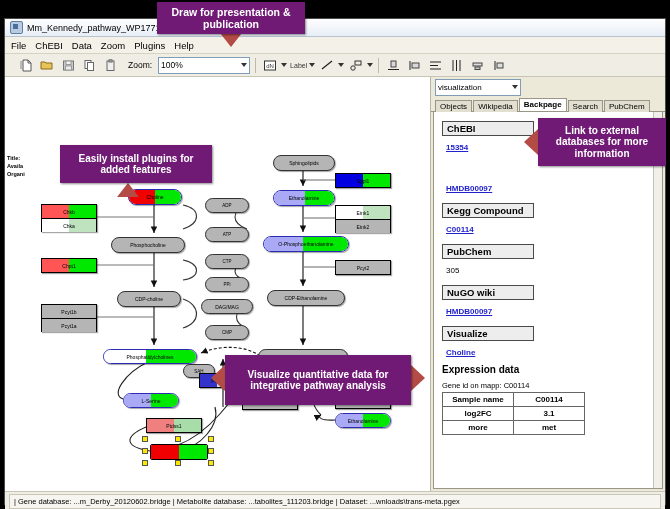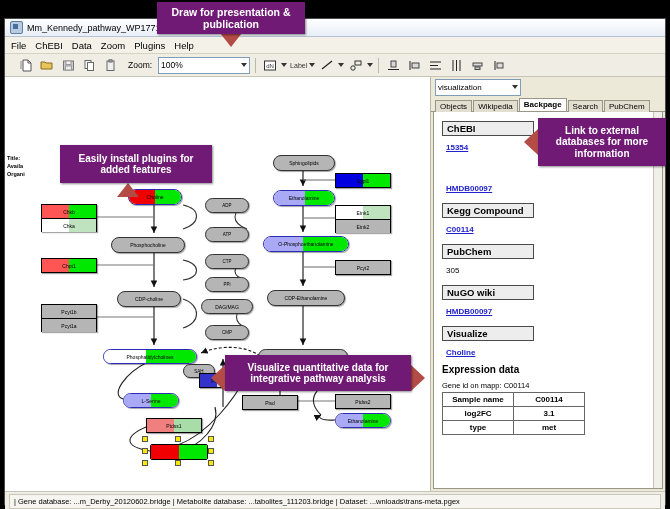--- a/index.html
+++ b/index.html
@@ -495,21 +495,21 @@
           <tbody>
               <tr>
             <td class="k">Sample name</td>
             <td class="v">C00114</td>
           </tr>
           <tr>
             <td class="k">log2FC</td>
             <td class="v">3.1</td>
           </tr>
           <tr>
-            <td class="k">type</td>
+            <td class="k">more</td>
             <td class="v">met</td>
           </tr>
         </tbody>
           </table>
       </div>
     </div>
   </div>
 
   <div class="statusbar">
     <div class="inner">
@@ -517,15 +517,15 @@
     </div>
   </div>
 </div>
 
 <div class="callout" style="left:157px;top:2px;width:148px;height:32px;font-size:10.5px;">Draw for presentation &amp; publication</div>
 <div class="arrow-dn" style="left:220px;top:33px;"></div>
 
 <div class="callout" style="left:538px;top:118px;width:128px;height:48px;font-size:10px;">Link  to external databases  for more information</div>
 <div class="arrow-lf" style="left:524px;top:129px;"></div>
 
-<div class="callout" style="left:225px;top:355px;width:186px;height:36px;font-size:10px;">Visualize quantitative data  for integrative pathway analysis</div>
+<div class="callout" style="left:225px;top:355px;width:186px;height:50px;font-size:10px;">Visualize quantitative data  for integrative pathway analysis</div>
 <div class="arrow-lf" style="left:211px;top:365px;"></div>
 <div class="arrow-rt" style="left:411px;top:365px;"></div>
 
 </body></html>

